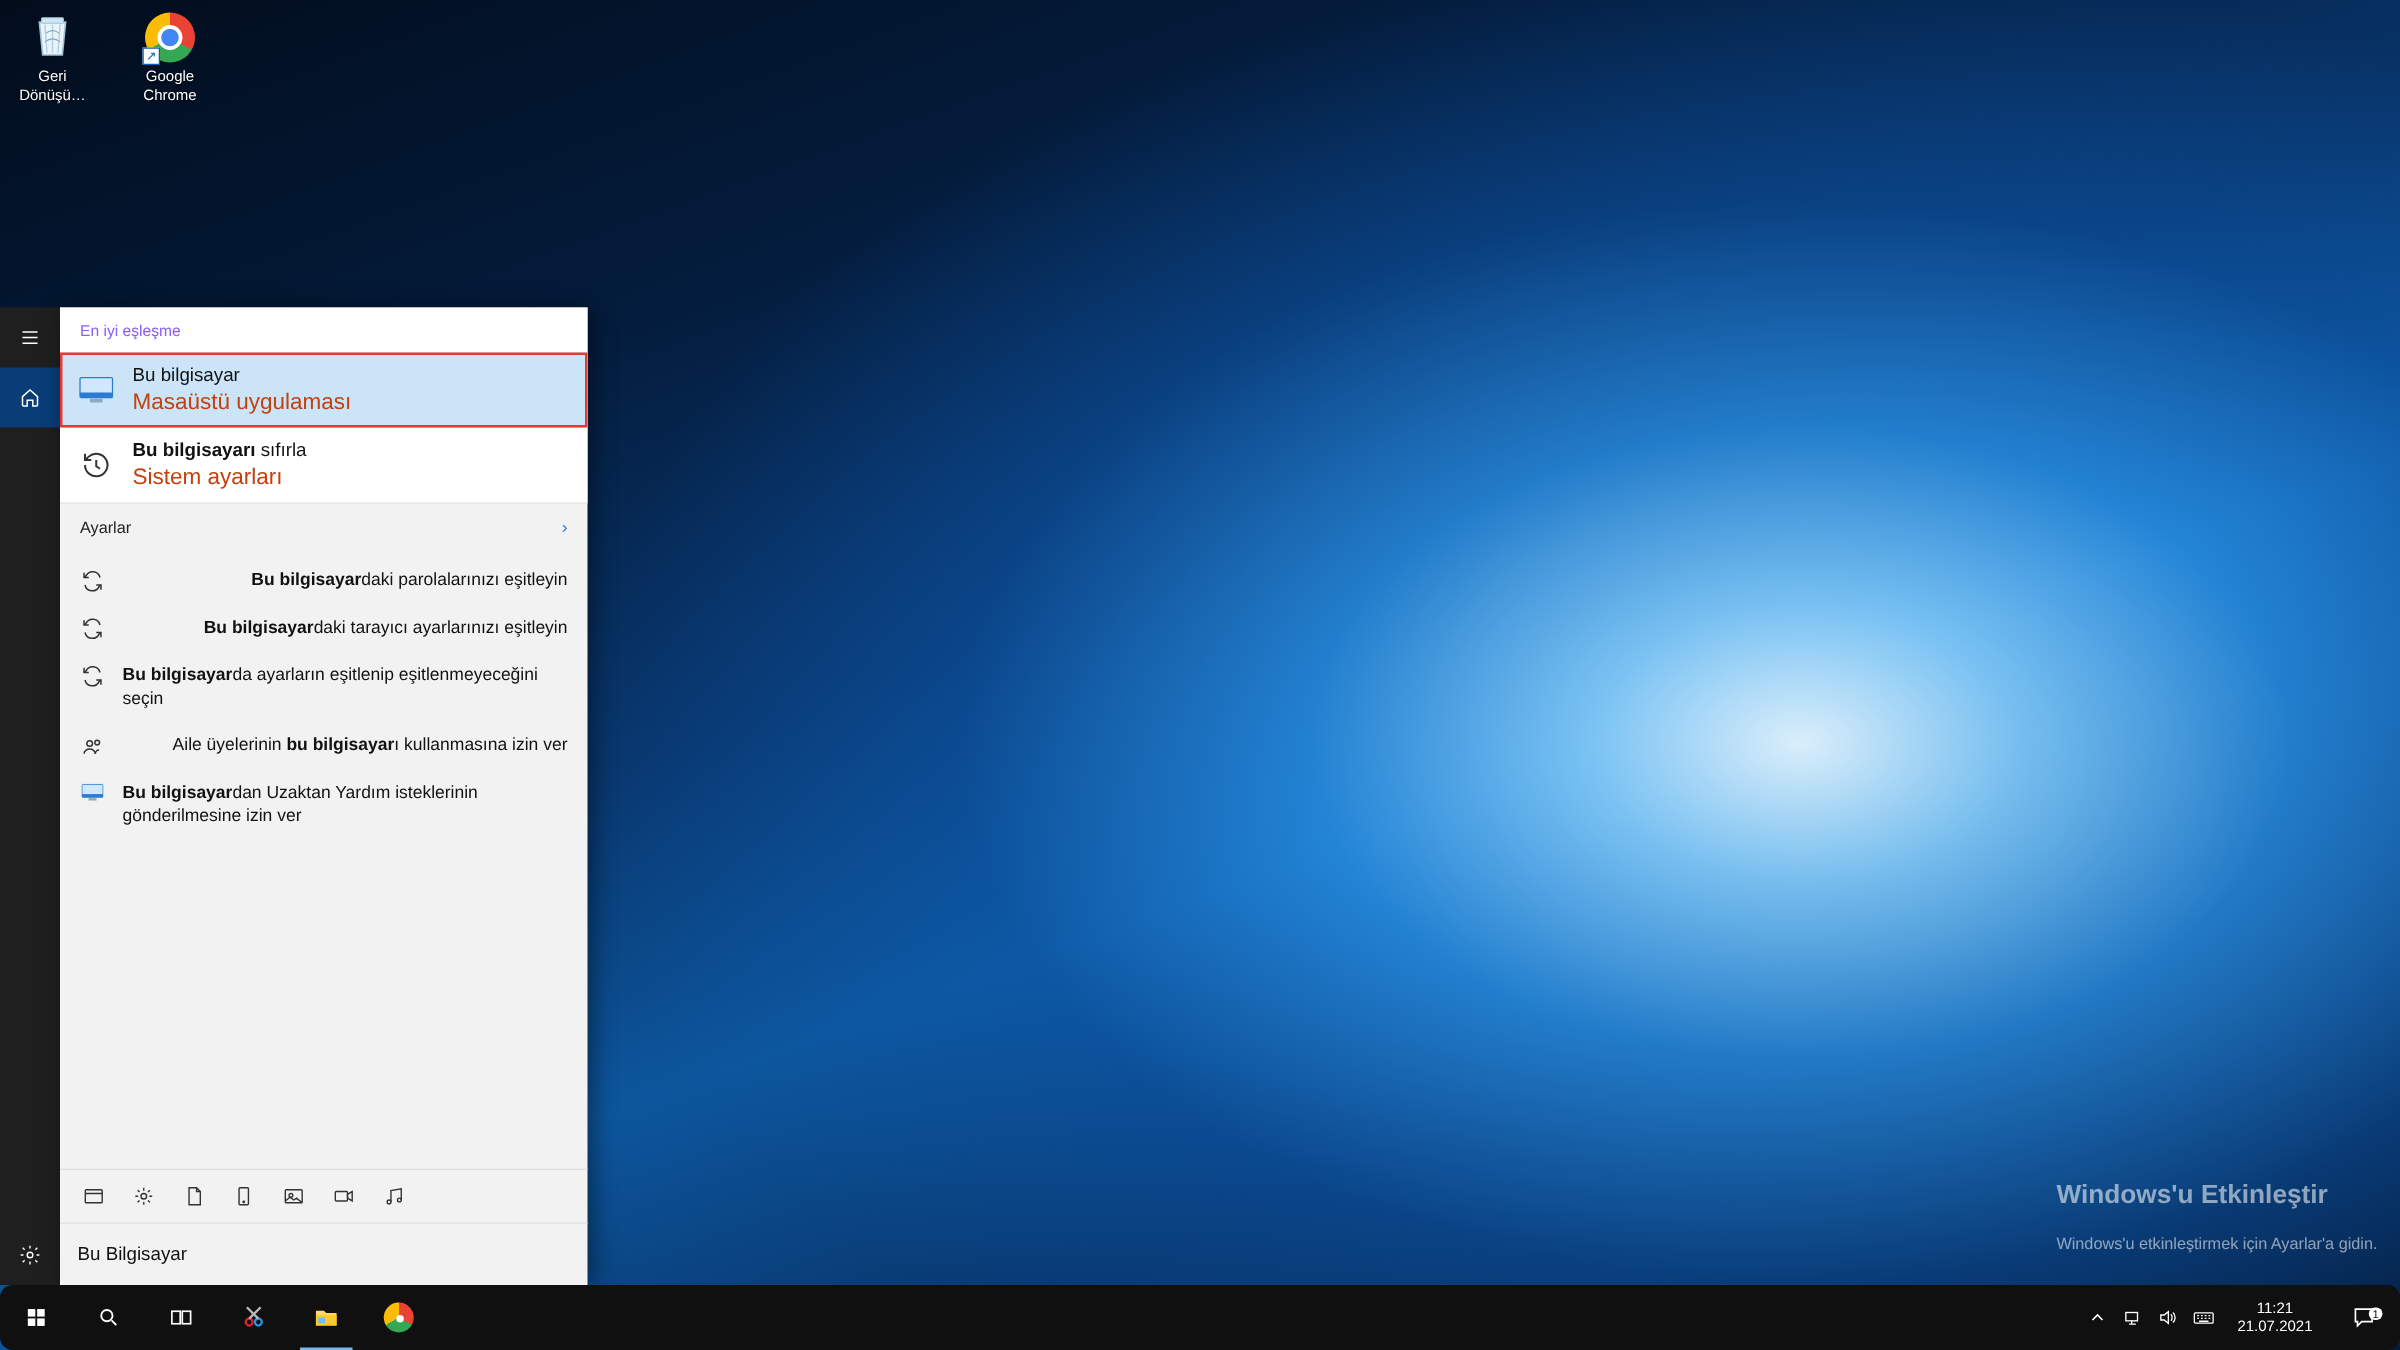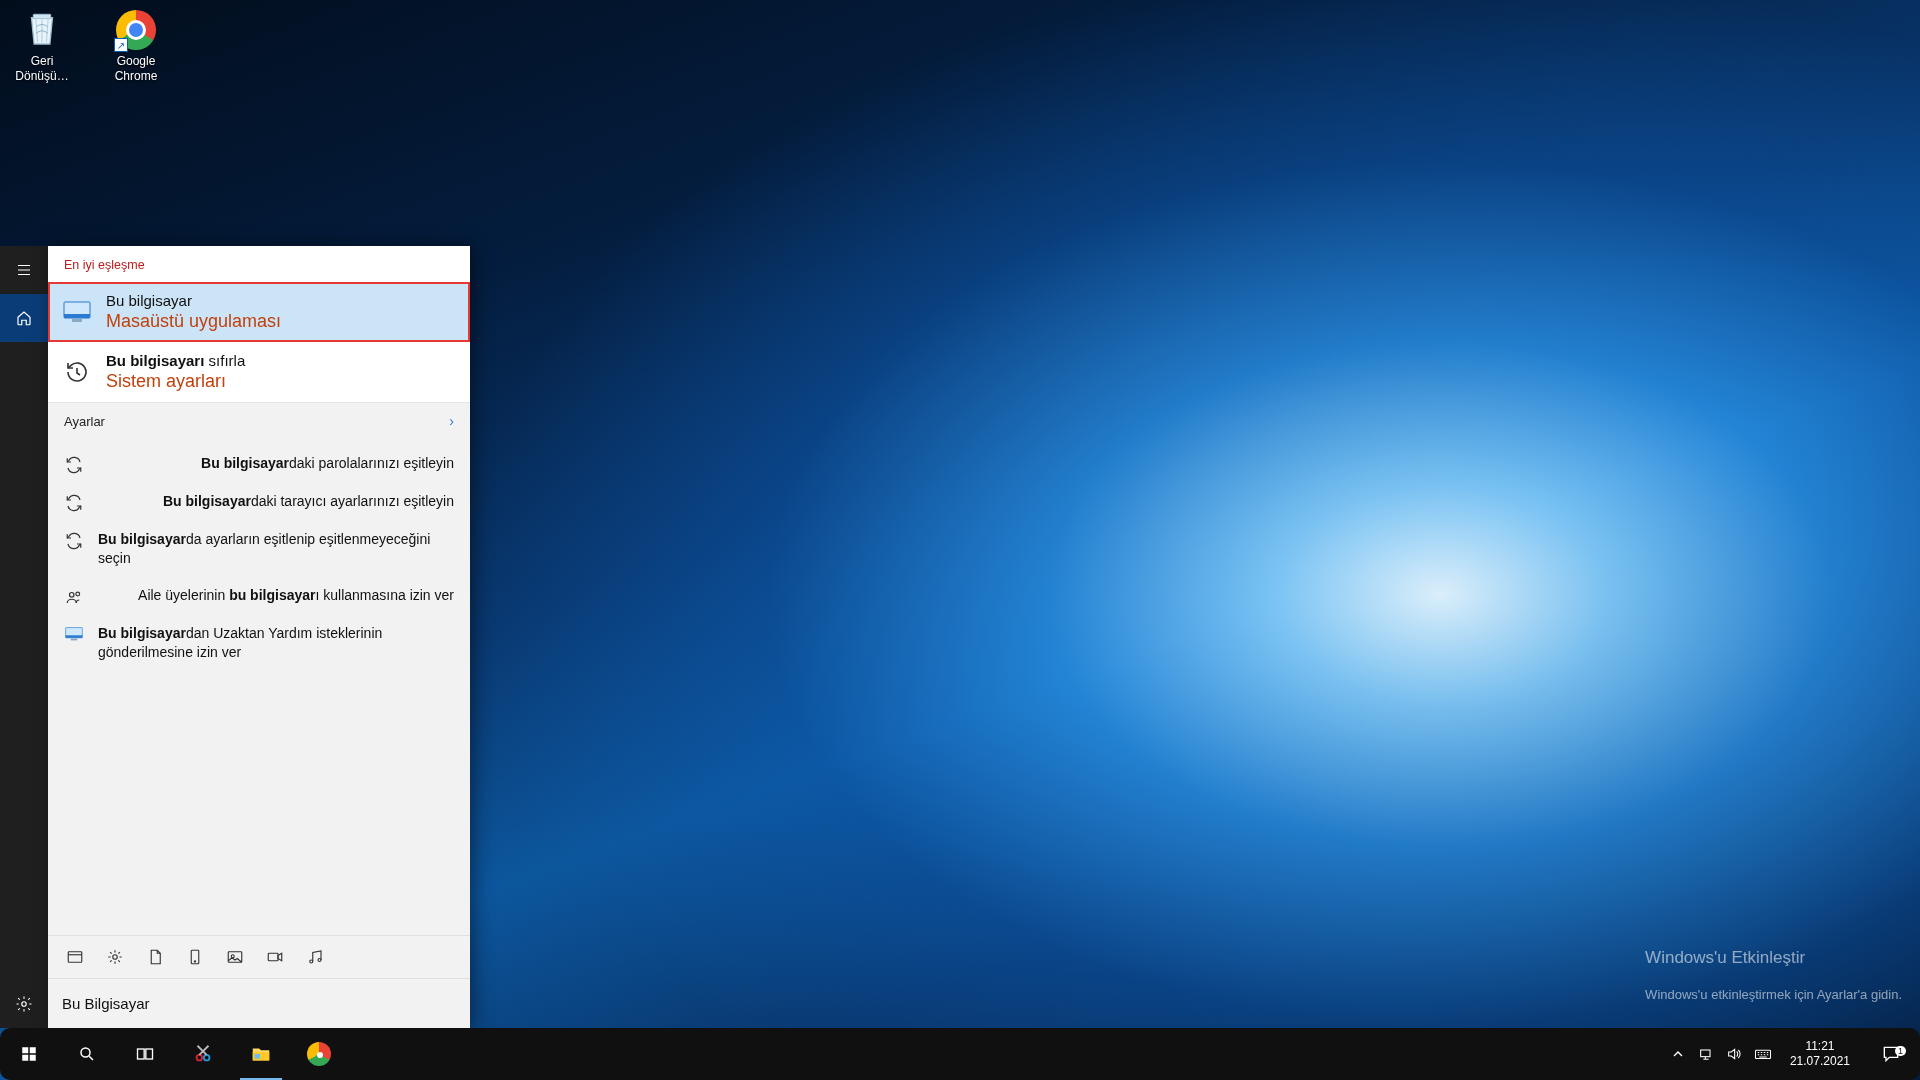--- a/index.html
+++ b/index.html
@@ -24,42 +24,42 @@
   conic-gradient(#ea4335 0 120deg, #34a853 120deg 240deg, #fbbc05 240deg 360deg);
   position: relative; }
 .chrome-circle::after { content:""; position:absolute; inset:10px; background:#4285f4; border:3px solid #fff; border-radius:50%; }
 .shortcut-arrow { position:absolute; left:0; bottom:0; width:14px; height:14px; background:#fff; border:1px solid #0a5fb4; display:flex; align-items:center; justify-content:center; font-size:10px; color:#0a5fb4; }
 .left-rail { position:absolute; left:0; bottom:52px; width:48px; height:782px; background:#1f1f1f; display:flex; flex-direction:column; align-items:center; }
 .left-rail .rail-btn { width:48px; height:48px; display:flex; align-items:center; justify-content:center; color:#fff; cursor:pointer; }
 .left-rail .spacer { flex:1; }
 .rail-home { background:#0a3d78; }
 
 .results { position:absolute; left:48px; bottom:52px; width:422px; height:782px; background:#f2f2f2; display:flex; flex-direction:column; box-shadow: 4px 0 18px rgba(0,0,0,.45); }
-.results-header { padding:12px 16px 10px; font-size:12.5px; color:#b91c1c; background:#fff; }
+.results-header { padding:12px 16px 10px; font-size:12.5px; color:#8b5cf6; background:#fff; }
 .best-match { background:#fff; }
 .best-item { display:flex; align-items:center; padding:10px 14px; gap:14px; cursor:pointer; }
 .best-item.selected { background:#cce4f7; outline:2px solid #e53935; outline-offset:-2px; }
 .best-item .bi-icon { width:30px; display:flex; justify-content:center; }
 .best-item .bi-text .t1 { font-size:15px; color:#111; }
 .best-item .bi-text .t2 { font-size:18px; color:#c2410c; margin-top:2px; }
 .section-row { display:flex; align-items:center; justify-content:space-between; padding:10px 16px; font-size:13px; color:#222; border-top:1px solid #e4e4e4; cursor:pointer;gap:36px; }
 .section-row .chev { color:#2a7bd1; font-size:14px; }
 .settings-list { padding:6px 0 10px; }
 .setting-item { display:flex; gap:14px; padding:9px 16px; cursor:pointer;justify-content:space-between; }
 .setting-item .si-icon { width:20px; display:flex; justify-content:center; color:#333; flex:0 0 20px; margin-top:2px; }
 .setting-item .si-text { font-size:14px; color:#111; line-height:1.35; }
 .setting-item .si-text b { font-weight:600; }
 .filters { display:flex; gap:22px; padding:12px 18px; border-top:1px solid #e0e0e0; color:#333; }
 .filters .f-btn { cursor:pointer; }
 .search-box { border-top:1px solid #e0e0e0; padding:0 14px; height:50px; display:flex; align-items:center; }
 .search-box input { border:none; outline:none; background:transparent; font-size:15px; width:100%; color:#111; }
 
 
 .watermark { position:absolute; right:18px; bottom:78px; text-align:left; color:rgba(255,255,255,.55); }
-.watermark .w1 { font-size:17px; font-weight:400; }
+.watermark .w1 { font-size:21px; font-weight:700; }
 .watermark .w2 { font-size:13px; margin-top:19px; }
 
 
 .taskbar { position:absolute; left:0; right:0; bottom:0; height:52px; background:#101010; display:flex; align-items:stretch; color:#fff;border-radius:10px; }
 .taskbar .tb-btn { width:58px; display:flex; align-items:center; justify-content:center; cursor:pointer; position:relative; }
 .taskbar .tb-btn.active::after { content:""; position:absolute; left:8px; right:8px; bottom:0; height:2px; background:#76b9ed; }
 .taskbar .tray { margin-left:auto; display:flex; align-items:center; gap:12px; padding:0 6px 0 10px; font-size:12px; }
 .tray-ico { cursor:pointer; display:flex; align-items:center; }
 .clock { text-align:center; line-height:1.25; cursor:pointer; padding:0 6px; }
 .notif { width:46px; display:flex; align-items:center; justify-content:center; cursor:pointer; position:relative; }

